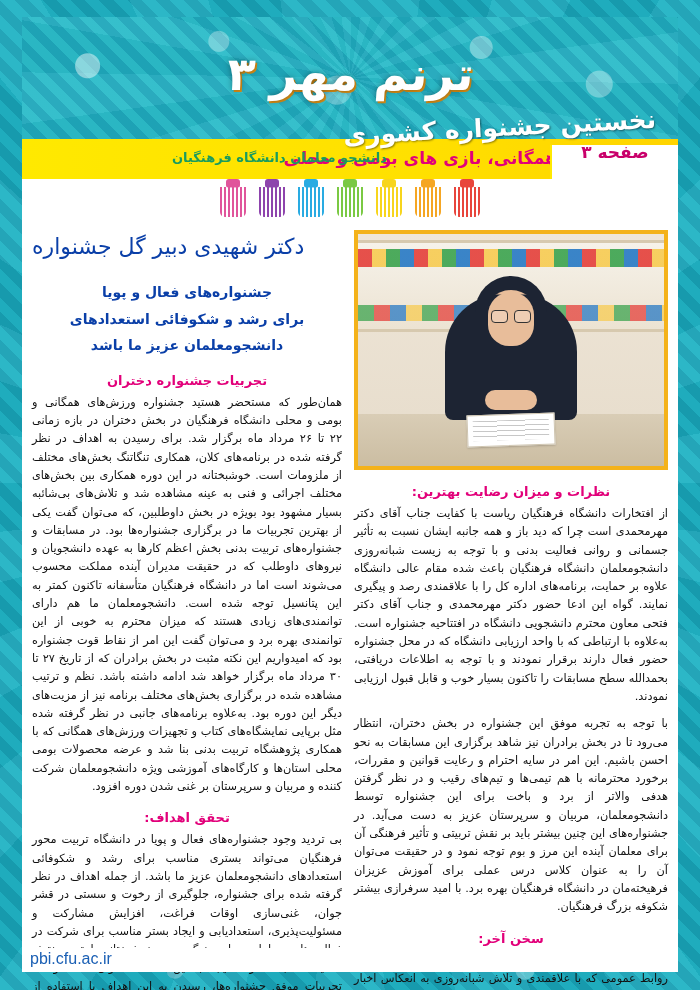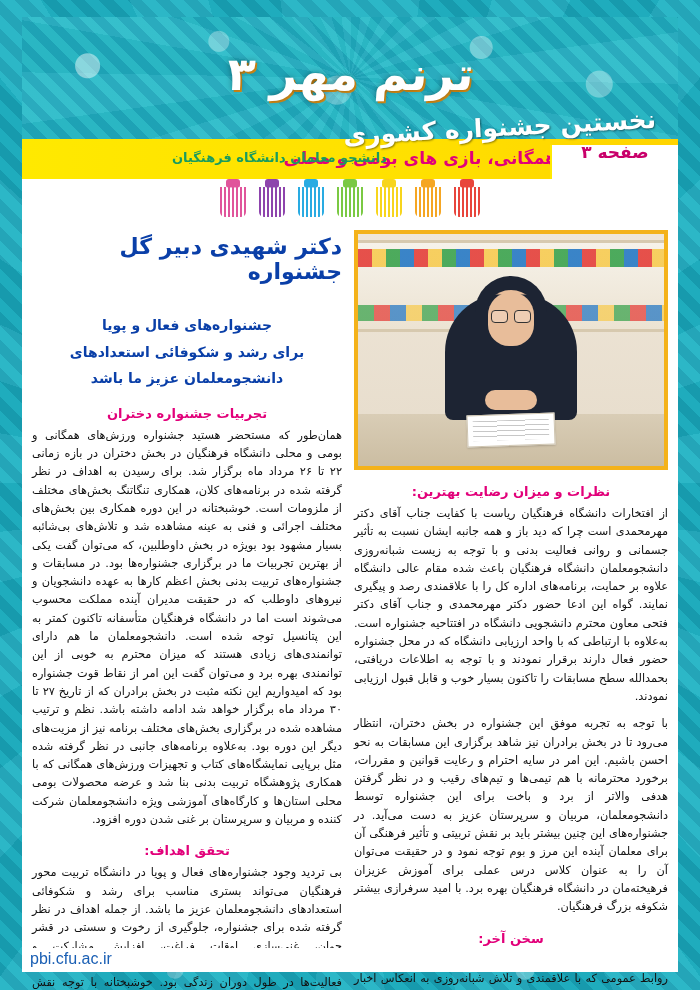--- a/index.html
+++ b/index.html
@@ -201,22 +201,22 @@
   .h-pink{
     color:#e2007a;font-weight:bold;font-size:13px;
     margin:14px 0 6px 0;text-align:center;
   }
   .p-txt{
     font-size:11.3px;line-height:1.62;color:#111;text-align:justify;
     text-align-last:right;margin:0 0 9px 0;
   }
   
   .headline{
-    color:#0a3fa8;font-weight:bold;font-size:22px;text-align:right;
-    margin:4px 0 28px 0;
+    color:#0a3fa8;font-weight:normal;font-size:22px;text-align:left;
+    margin:4px 0 20px 0;
   }
   .sub1{
     color:#0a3fa8;font-weight:bold;font-size:14px;text-align:center;line-height:1.9;
     margin:0 0 12px 0;
   }
   .sub1 .l2{display:block;}
   
   .footer{
     position:absolute;left:0;right:0;bottom:0;height:24px;background:#ffffff;
   }

